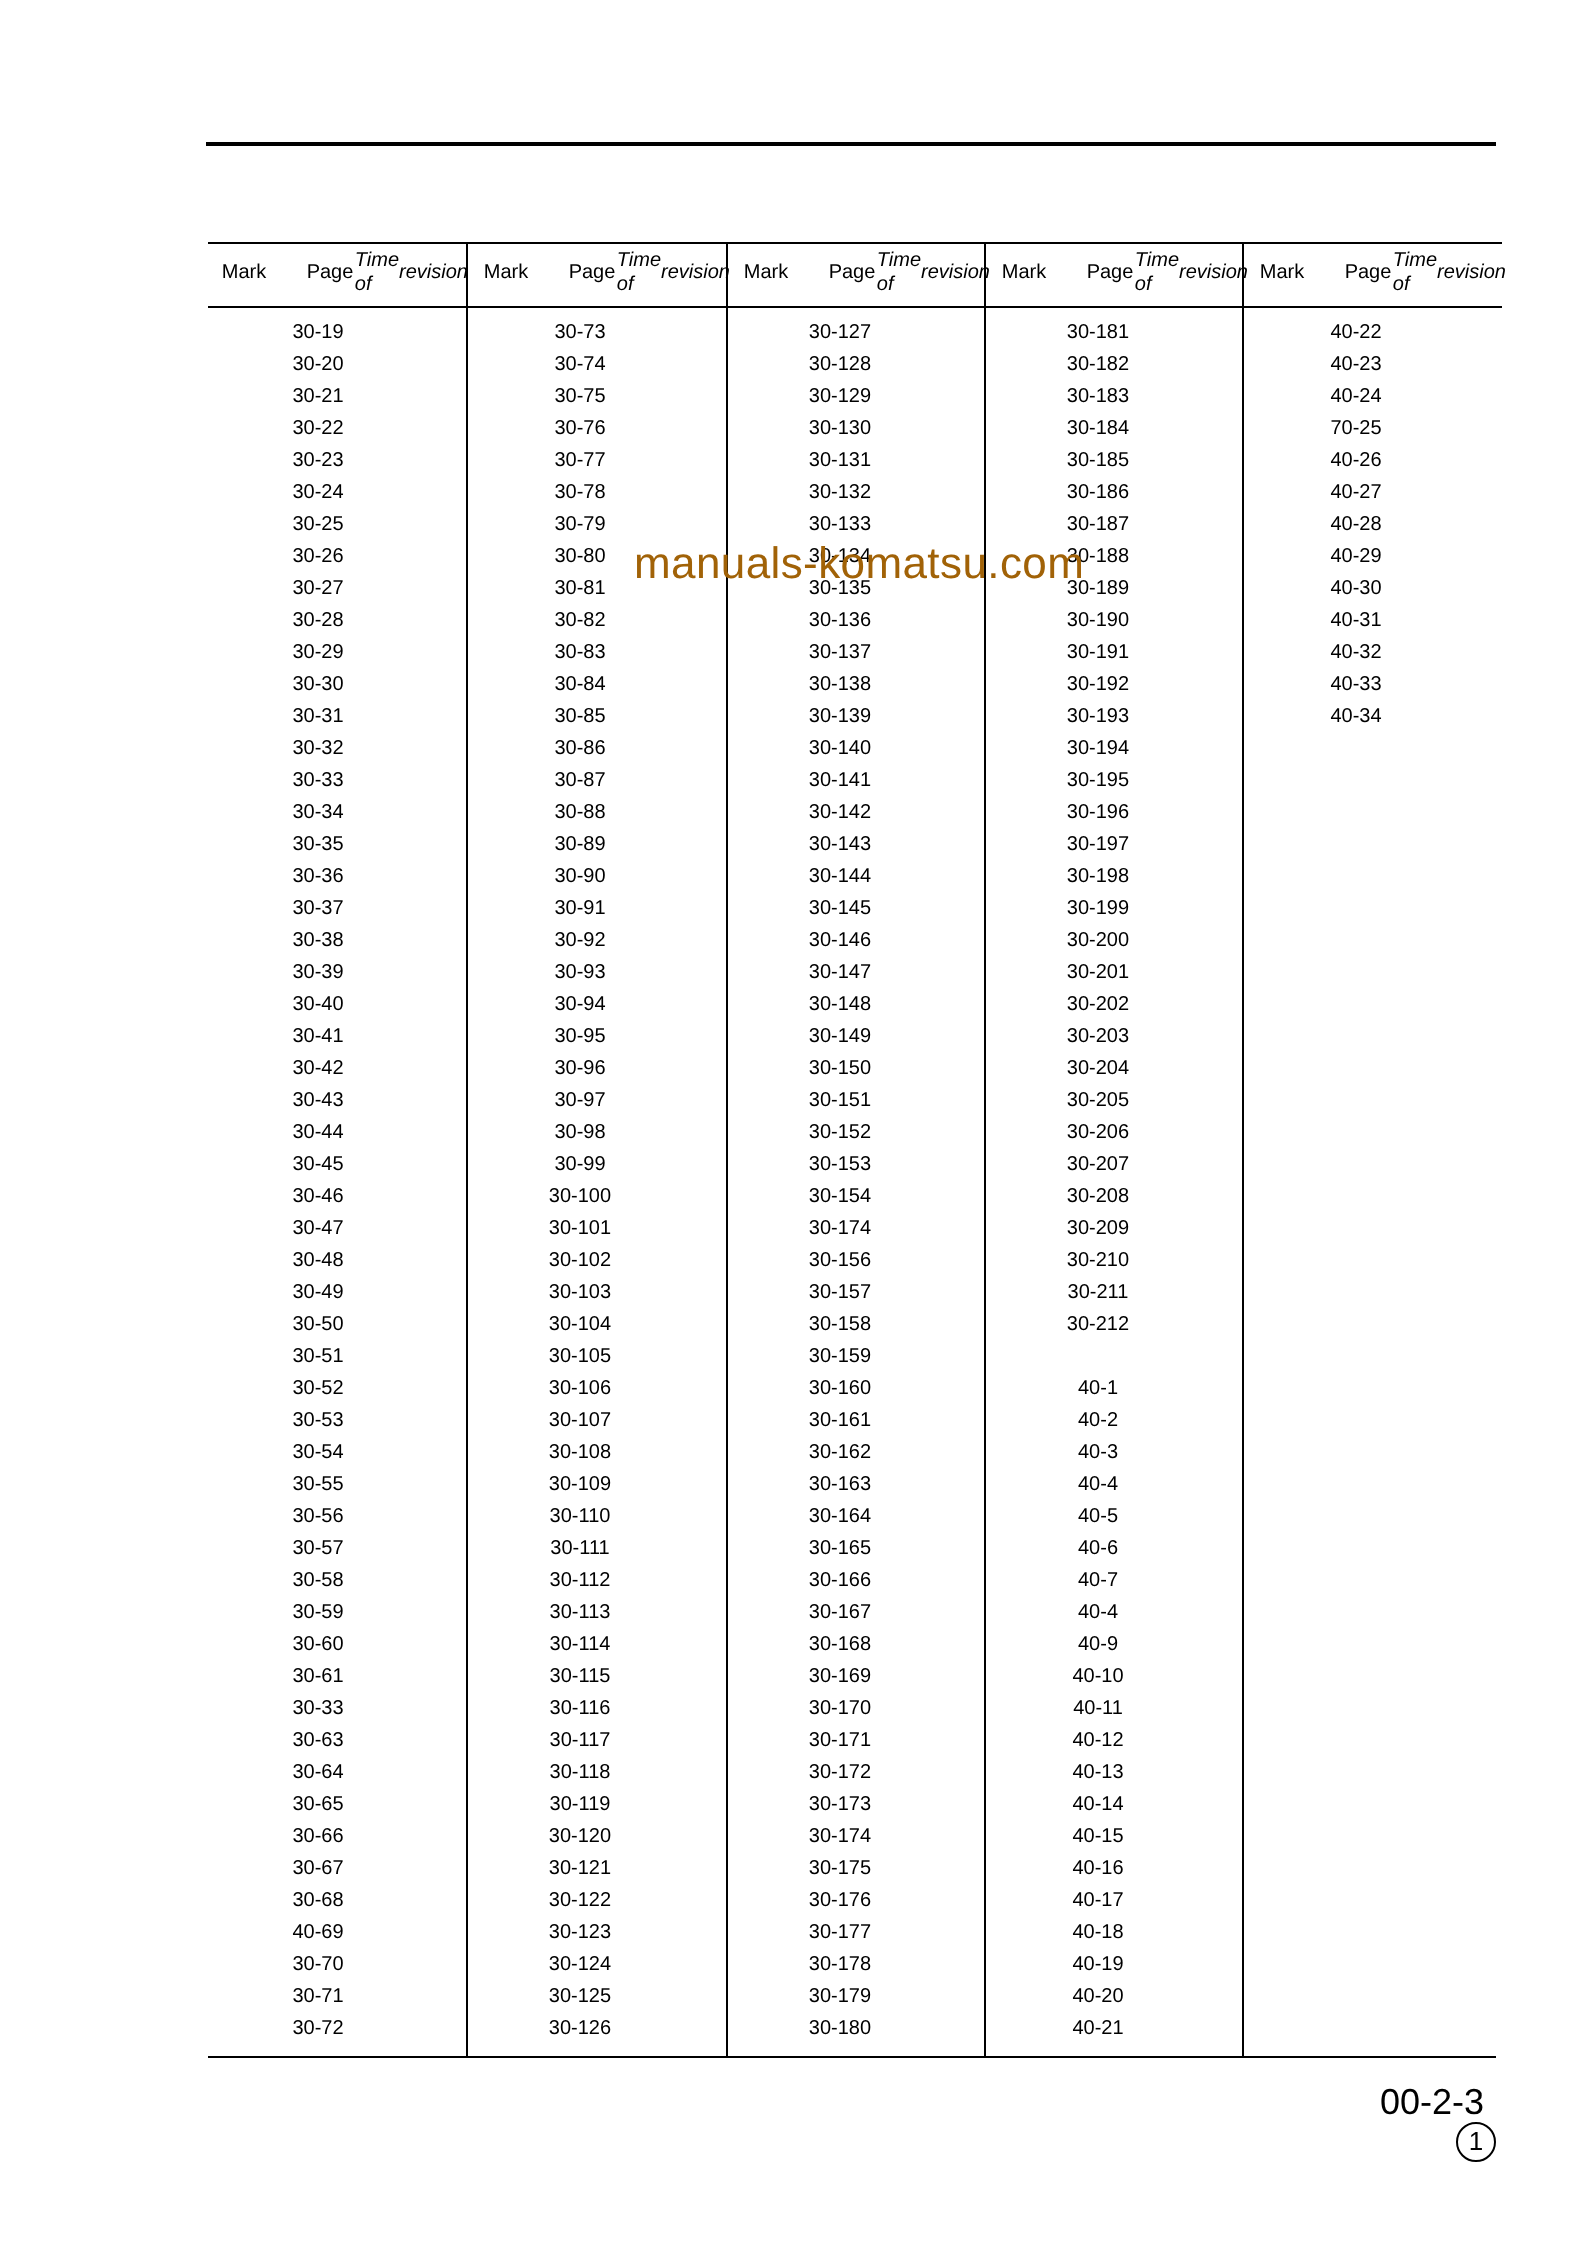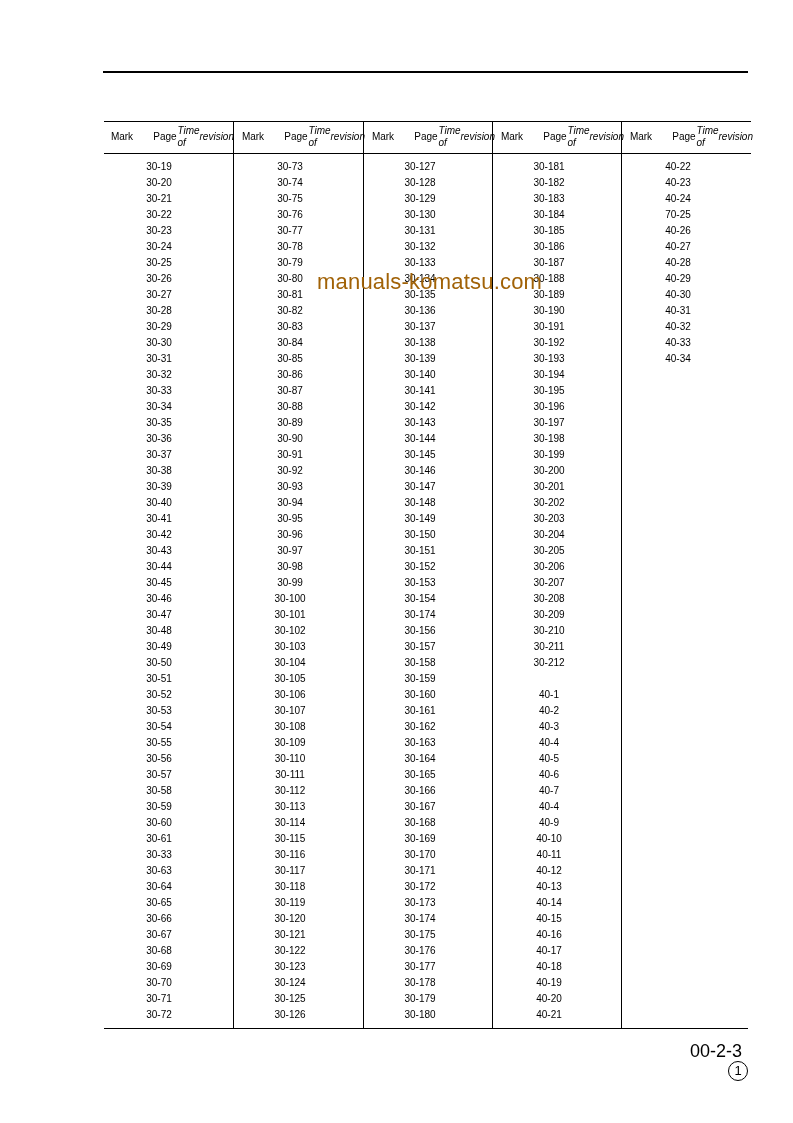--- a/index.html
+++ b/index.html
@@ -189,21 +189,21 @@
         <div class="row">
           <span class="pg">30-66</span>
         </div>
         <div class="row">
           <span class="pg">30-67</span>
         </div>
         <div class="row">
           <span class="pg">30-68</span>
         </div>
         <div class="row">
-          <span class="pg">30-69</span>
+          <span class="pg">40-69</span>
         </div>
         <div class="row">
           <span class="pg">30-70</span>
         </div>
         <div class="row">
           <span class="pg">30-71</span>
         </div>
         <div class="row">
           <span class="pg">30-72</span>
         </div>

